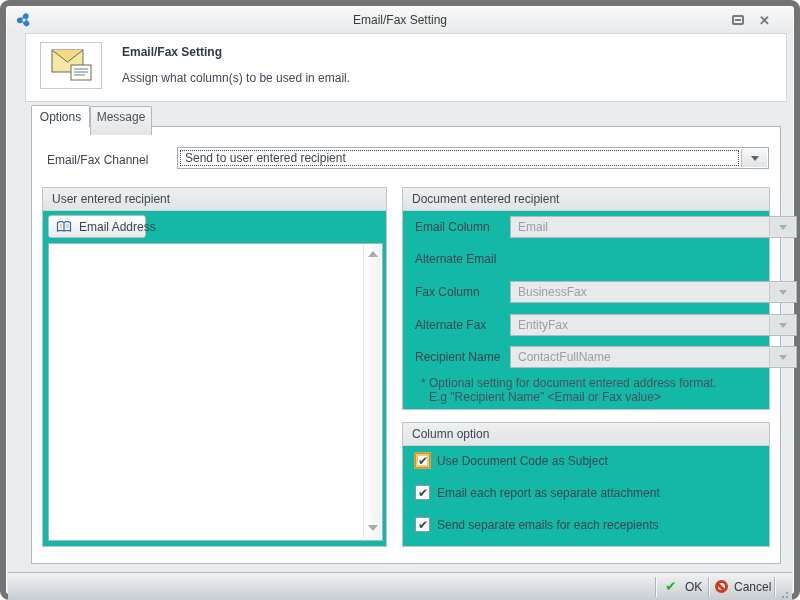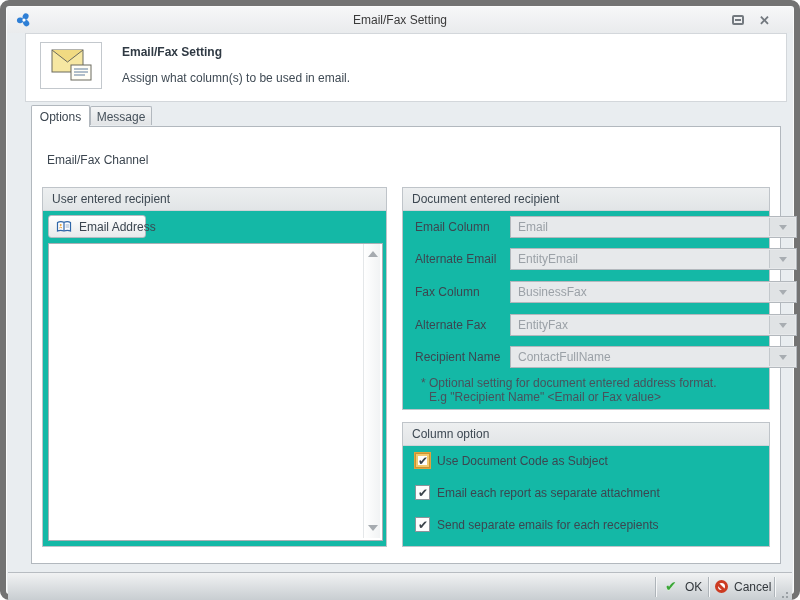--- a/index.html
+++ b/index.html
@@ -33,21 +33,21 @@
   .hdr-iconbox { position:absolute; left:14px; top:8px; width:62px; height:47px;
     background:#fff; border:1px solid #c3c8cd; }
   .hdr-title { position:absolute; left:96px; top:11px; font-weight:bold; color:#303a44; }
   .hdr-sub { position:absolute; left:96px; top:37px; color:#3f4a54; }
 
   
   .tab { position:absolute; text-align:center; cursor:default; }
   .tab-options { left:25px; top:99px; width:59px; height:22px; background:#fff;
     border:1px solid #b2b8be; border-bottom:none; border-radius:2px 2px 0 0;
     line-height:22px; z-index:3; }
-  .tab-message { left:84px; top:100px; width:62px; height:19px;
+  .tab-message { left:84px; top:100px; width:62px; height:29px;
     background:linear-gradient(#f4f5f6,#e2e4e6);
     border:1px solid #b2b8be; border-bottom:none; border-radius:2px 2px 0 0;
     line-height:21px; color:#47525c; z-index:2; }
 
   .tabpage { position:absolute; left:25px; top:120px; width:750px; height:438px;
     background:#fff; border:1px solid #b2b8be; z-index:1; }
 
   
   .channel-label { position:absolute; left:15px; top:26px; }
   .combo { position:absolute; background:#fff; border:1px solid #a6adb3; height:22px; }
@@ -169,20 +169,27 @@
     <div class="hdr-title">Email/Fax Setting</div>
     <div class="hdr-sub">Assign what column(s) to be used in email.</div>
   </div>
 
   <div class="tab tab-options">Options</div>
   <div class="tab tab-message">Message</div>
 
   <div class="tabpage">
 
     <div class="channel-label">Email/Fax Channel</div>
+    <div class="combo channel-combo">
+      <div class="focusrect"></div>
+      <div class="val">Send to user entered recipient</div>
+      <div class="arrowbtn">
+          <i class="tri-down"></i>
+        </div>
+    </div>
 
     <div class="group grp-user">
       <div class="group-h">User entered recipient</div>
       <div class="tbtn btn-email">
         <svg class="ic" viewBox="0 0 16 16">
           <path d="M1.5 3.5 Q4.5 1.8 8 3.3 Q11.5 1.8 14.5 3.5 L14.5 12 Q11.5 10.6 8 12 Q4.5 10.6 1.5 12 Z" fill="#fdfdff" stroke="#2f66a8" stroke-width="1.2"></path>
           <line x1="8" y1="3.3" x2="8" y2="12" stroke="#2f66a8" stroke-width="1.2"></line>
           <circle cx="4.7" cy="6" r="1" fill="#e4a23c"></circle>
           <path d="M3.3 9 Q4.7 7.4 6.1 9" fill="none" stroke="#e4a23c" stroke-width="1"></path>
           <line x1="9.6" y1="6" x2="13" y2="6" stroke="#9db3cd" stroke-width="1"></line>
@@ -202,26 +209,20 @@
 
       <div class="frow-label" style="top:32px;">Email Column</div>
       <div class="combo disabled fcombo" style="top:28px;">
         <div class="val">Email</div>
         <div class="arrowbtn">
             <i class="tri-down"></i>
           </div>
       </div>
 
       <div class="frow-label" style="top:64px;">Alternate Email</div>
-      <div class="combo disabled fcombo" style="top:60px;">
-        <div class="val">EntityEmail</div>
-        <div class="arrowbtn">
-            <i class="tri-down"></i>
-          </div>
-      </div>
 
       <div class="frow-label" style="top:97px;">Fax Column</div>
       <div class="combo disabled fcombo" style="top:93px;text-align:center;">
         <div class="val">BusinessFax</div>
         <div class="arrowbtn">
             <i class="tri-down"></i>
           </div>
       </div>
 
       <div class="frow-label" style="top:130px;">Alternate Fax</div>

